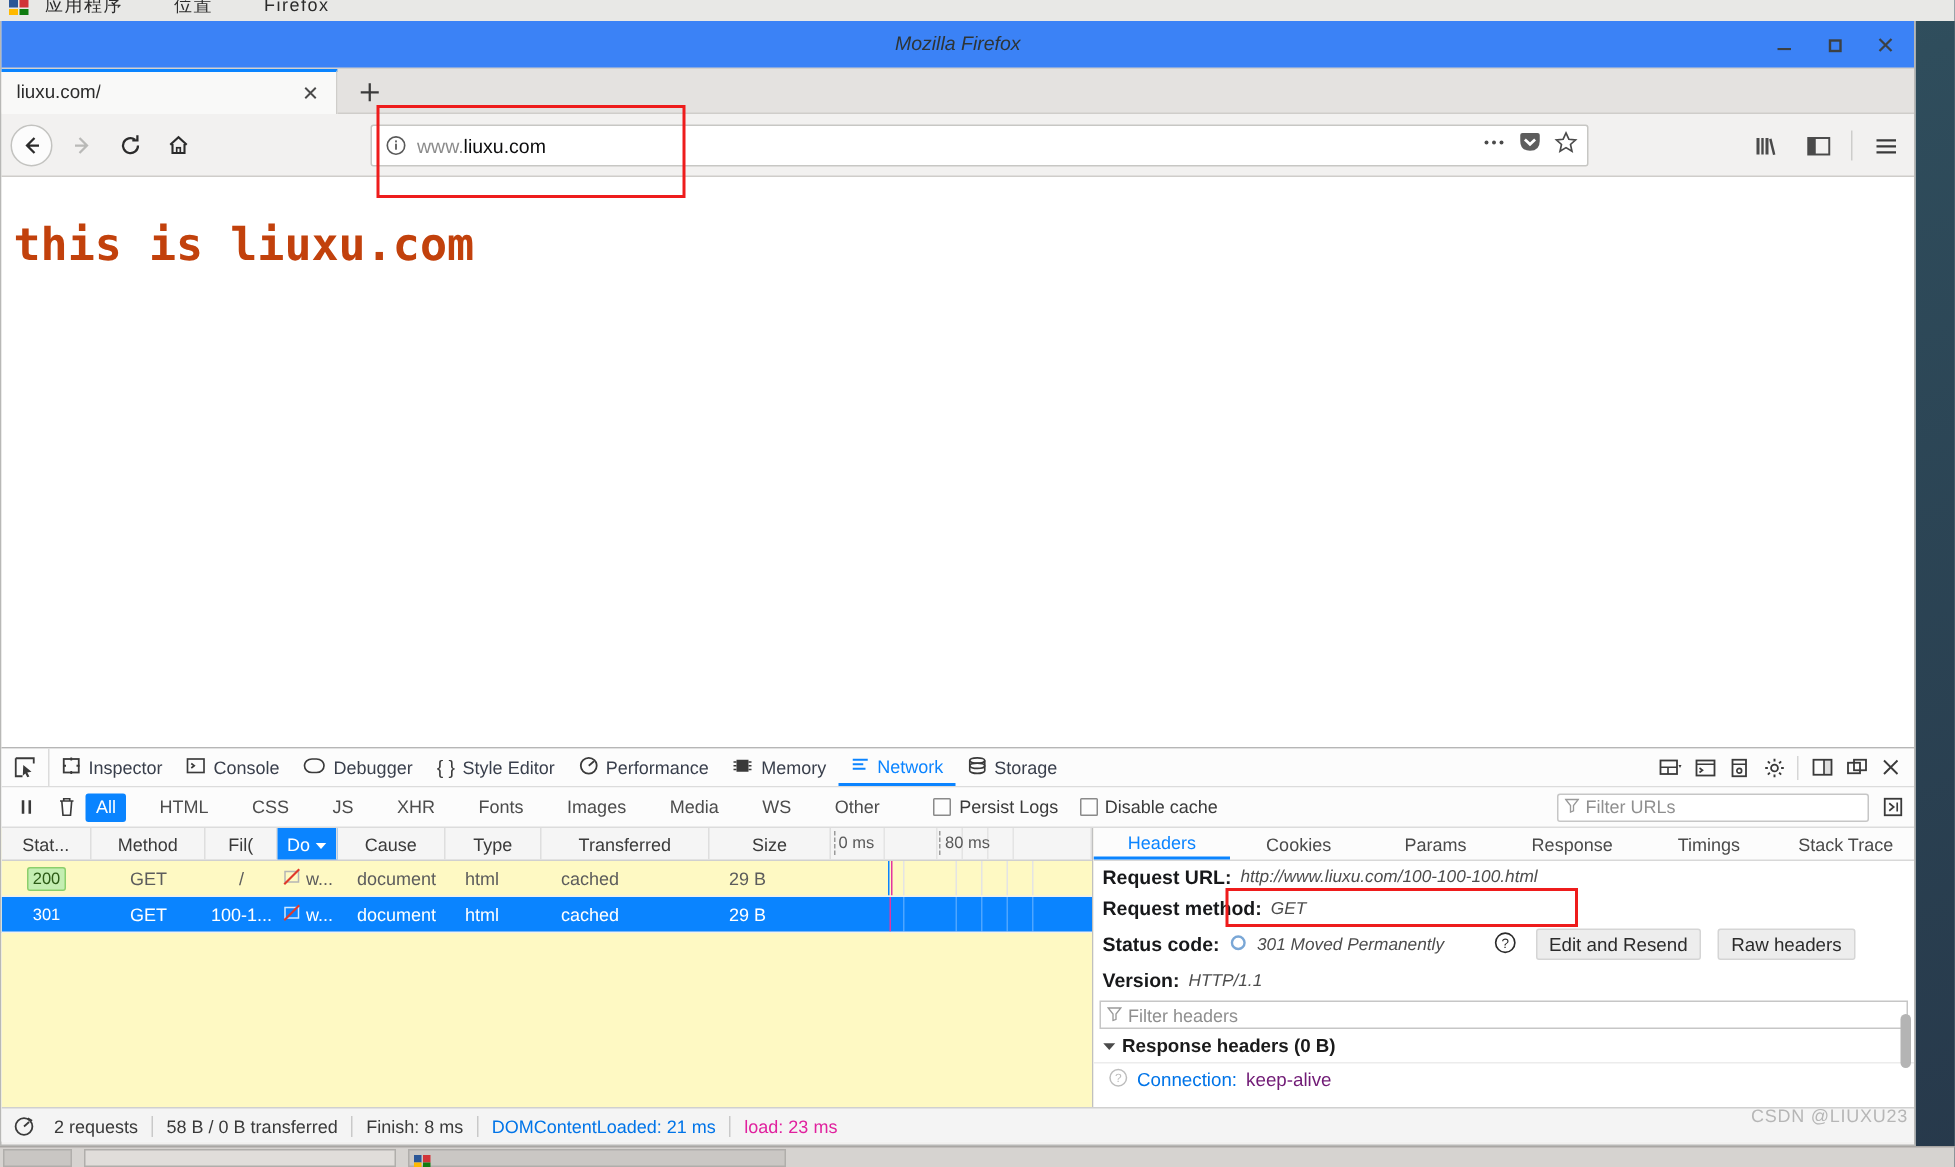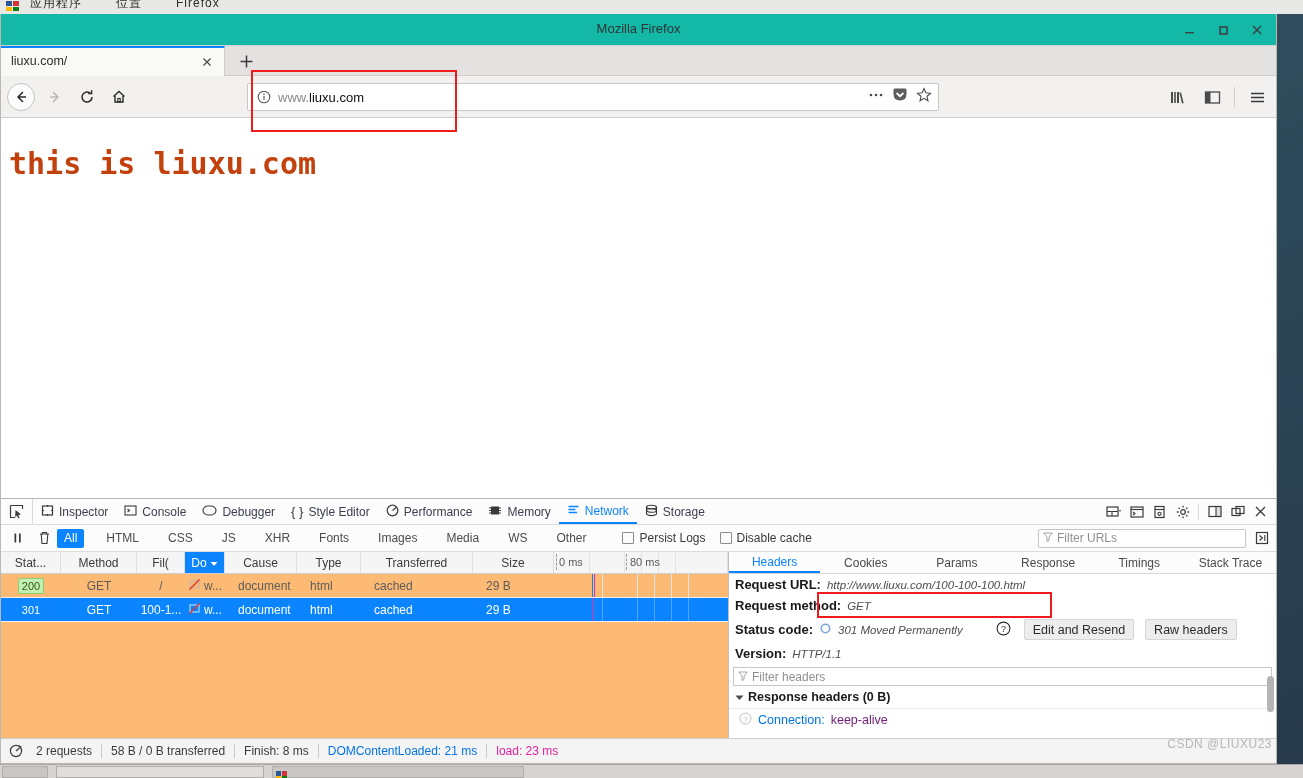--- a/index.html
+++ b/index.html
@@ -38,22 +38,23 @@
     position: absolute; left: 0; top: 14px;
     width: 1277px; height: 750px;
     background: #f2f1f0;
     border: 1px solid #b8b8b6;
     border-top: none;
   }
 
   
   #titlebar {
     position: relative; height: 32px;
-    background: #14b8a6;
+    background: #3b82f6;
     border-bottom: 1px solid #d3d0cd;
+    font-style: italic;
   }
   #titlebar .title {
     position: absolute; left: 0; right: 0; top: 7px;
     text-align: center; font-size: 13px; color: #2e3436;
   }
   .wbtn {
     position: absolute; top: 0; width: 34px; height: 32px;
     display: flex; align-items: center; justify-content: center;
     color: #3c4043; font-size: 13px;
   }
@@ -106,21 +107,21 @@
   #nav-reload { left: 72px; }
   #nav-home { left: 104px; }
   #nav-back .circ {
     width: 28px; height: 28px; border-radius: 50%;
     border: 1px solid #c3c3c0; background: #fcfcfc;
     display: flex; align-items: center; justify-content: center;
   }
 
   #urlbar {
     position: absolute; left: 246px; top: 7px;
-    width: 692px; height: 28px;
+    width: 812px; height: 28px;
     background: #ffffff;
     border: 1px solid #c7c7c4; border-radius: 2px;
     display: flex; align-items: center;
   }
   #urlbar .ident { margin: 0 7px 0 9px; display: flex; }
   #urlbar .urltext { font-size: 13px; color: #0c0c0d; flex: 1; }
   #urlbar .urltext .scheme { color: #8b8b8b; }
   #urlbar .acts { display: flex; align-items: center; padding-right: 6px; gap: 8px; }
 
   #nav-right {
@@ -219,21 +220,21 @@
   }
   #dt-filters .endbtn {
     width: 24px; height: 24px; margin-left: 4px; margin-right: 2px;
     display: flex; align-items: center; justify-content: center;
   }
 
   
   #dt-split { position: relative; height: 186px; display: flex; }
   #netlist {
     width: 728px; position: relative;
-    background: #fdba74;
+    background: #fef9c3;
     border-right: 1px solid #c0c0c0;
     overflow: hidden;
   }
   #net-head {
     display: flex; height: 22px;
     background: #f5f5f5;
     border-bottom: 1px solid #d0d0d0;
     font-size: 12px; color: #3a3a3a;
   }
   #net-head .col {

